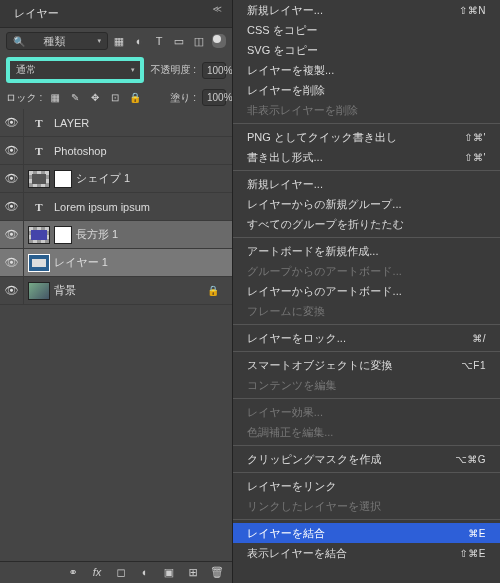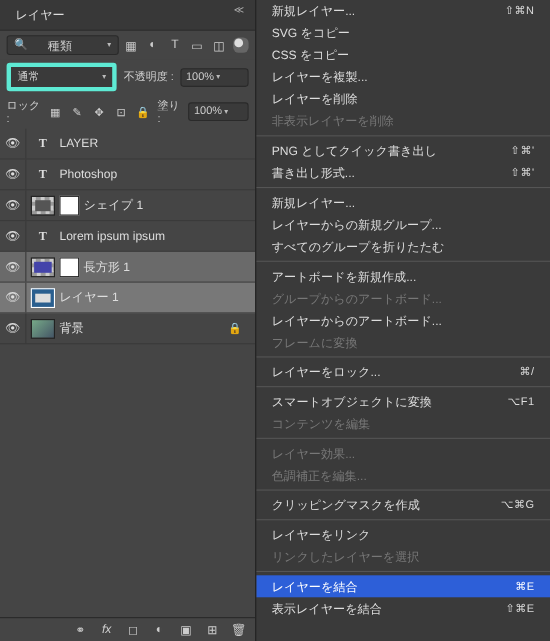--- a/index.html
+++ b/index.html
@@ -17,21 +17,21 @@
   .search-box input { background: transparent; border: none; color: #ccc; width: 50px; font-size: 11px; outline: none; text-align: center; }
   .drop-arrow { font-size: 7px; margin-left: auto; color: #bbb; }
   .filter-icons { display: flex; gap: 6px; align-items: center; }
   .filter-icons span { width: 14px; height: 14px; display: inline-flex; align-items: center; justify-content: center; color: #ccc; font-size: 11px; cursor: pointer; }
   .pill-toggle { width: 10px; height: 16px; background: #666; border-radius: 5px; position: relative; }
   .pill-toggle::after { content: ''; position: absolute; width: 8px; height: 8px; background: #ddd; border-radius: 50%; top: 1px; left: 1px; }
   
   .blend-row, .lock-row { display: flex; align-items: center; padding: 3px 6px; gap: 6px; font-size: 10px; }
   .blend-select { background: #3a3a3a; border: 4px solid #5eead4; border-radius: 3px; padding: 2px 6px; flex: 1; display: flex; justify-content: space-between; align-items: center; }
   .opacity-label { color: #ccc; }
-  .opacity-box { background: #3a3a3a; border: 1px solid #2a2a2a; border-radius: 3px; padding: 2px 4px; width: 62px; text-align: center; display: flex; align-items: center; }
+  .opacity-box { background: #3a3a3a; border: 1px solid #2a2a2a; border-radius: 3px; padding: 2px 4px; width: 24px; text-align: center; display: flex; align-items: center; }
   
   .lock-label { color: #ccc; }
   .lock-icons { display: flex; gap: 6px; align-items: center; }
   .lock-icons span { width: 14px; height: 14px; display: inline-flex; align-items: center; justify-content: center; font-size: 10px; color: #ccc; }
   
   .layer-list { flex: 1; background: #454545; }
   .layer-item { display: flex; align-items: center; height: 28px; border-bottom: 1px solid #3a3a3a; }
   .layer-item.selected { background: #6a6a6a; }
   .layer-item.selected2 { background: #787878; }
   .vis-col { width: 24px; display: flex; justify-content: center; border-right: 1px solid #3a3a3a; height: 100%; align-items: center; }
@@ -193,24 +193,24 @@
     <span>🗑</span>
   </div>
 </div>
 
 <div class="context-menu" id="context-menu">
     <div class="menu-item">
       <span>新規レイヤー...</span>
       <span class="shortcut">⇧⌘N</span>
     </div>
     <div class="menu-item">
+      <span>CSS をコピー</span>
+    </div>
+    <div class="menu-item">
       <span>SVG をコピー</span>
-    </div>
-    <div class="menu-item">
-      <span>CSS をコピー</span>
     </div>
     <div class="menu-item">
       <span>レイヤーを複製...</span>
     </div>
     <div class="menu-item">
       <span>レイヤーを削除</span>
     </div>
     <div class="menu-item disabled">
       <span>非表示レイヤーを削除</span>
     </div>

